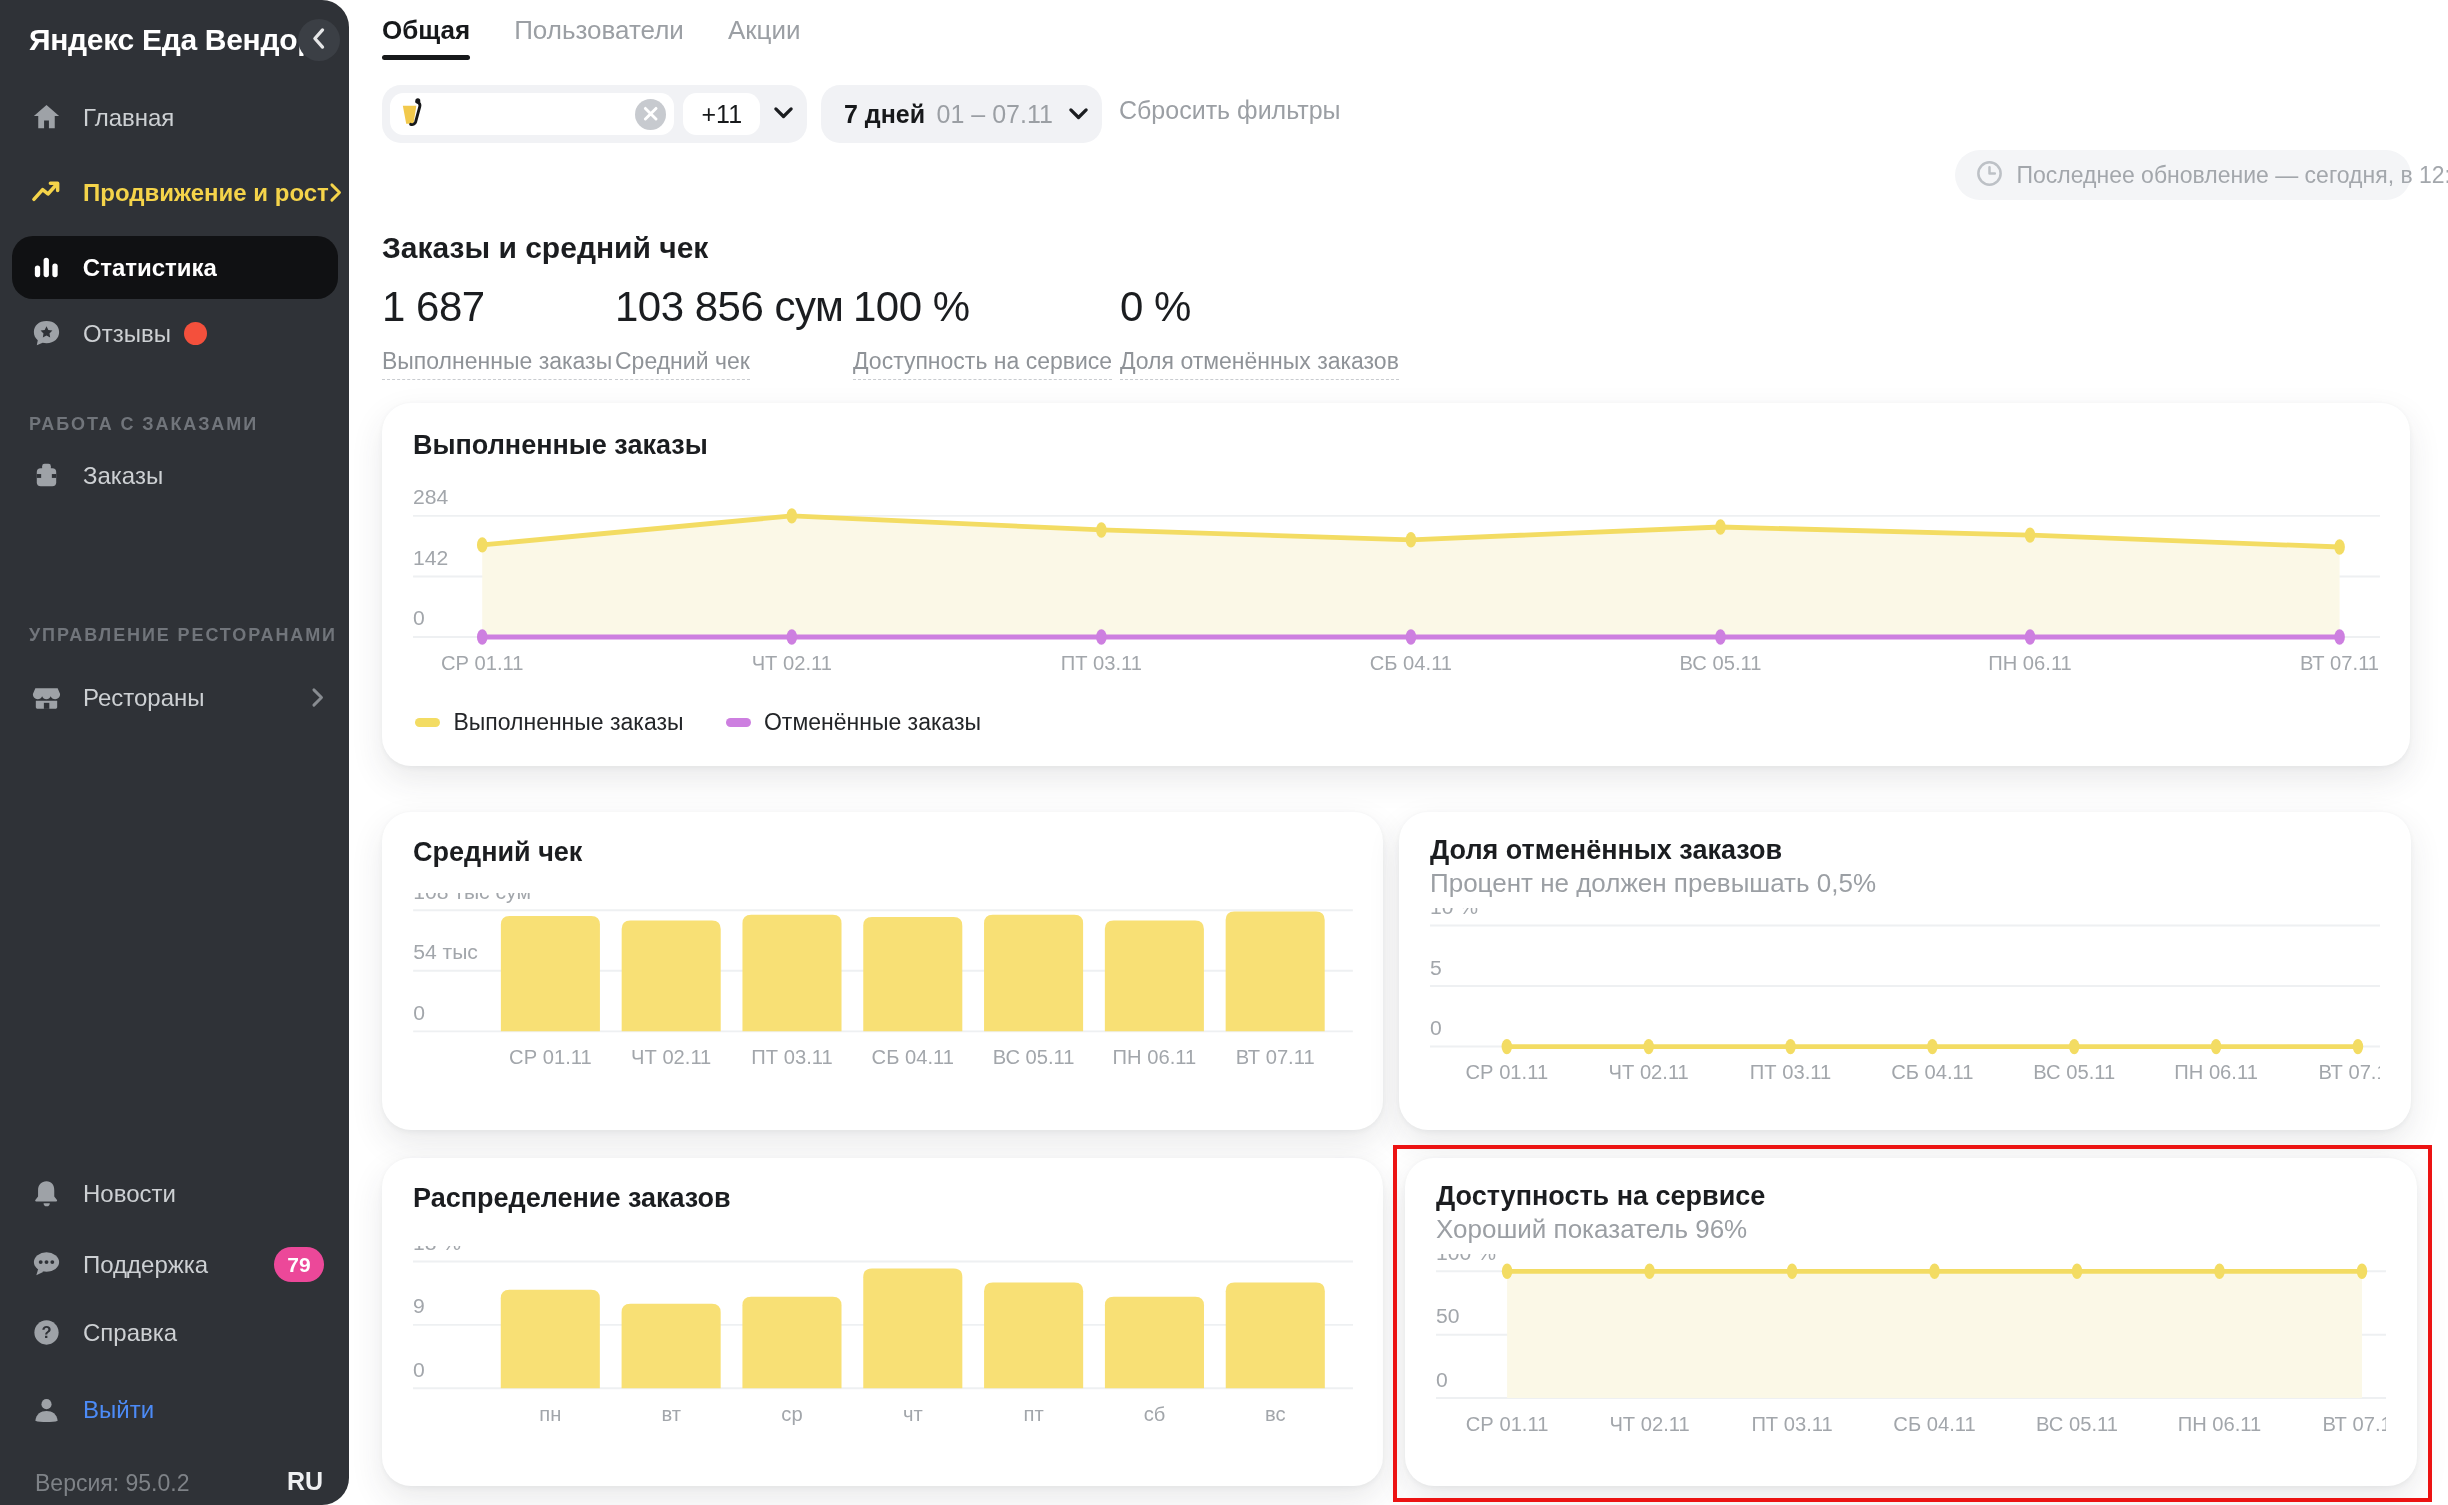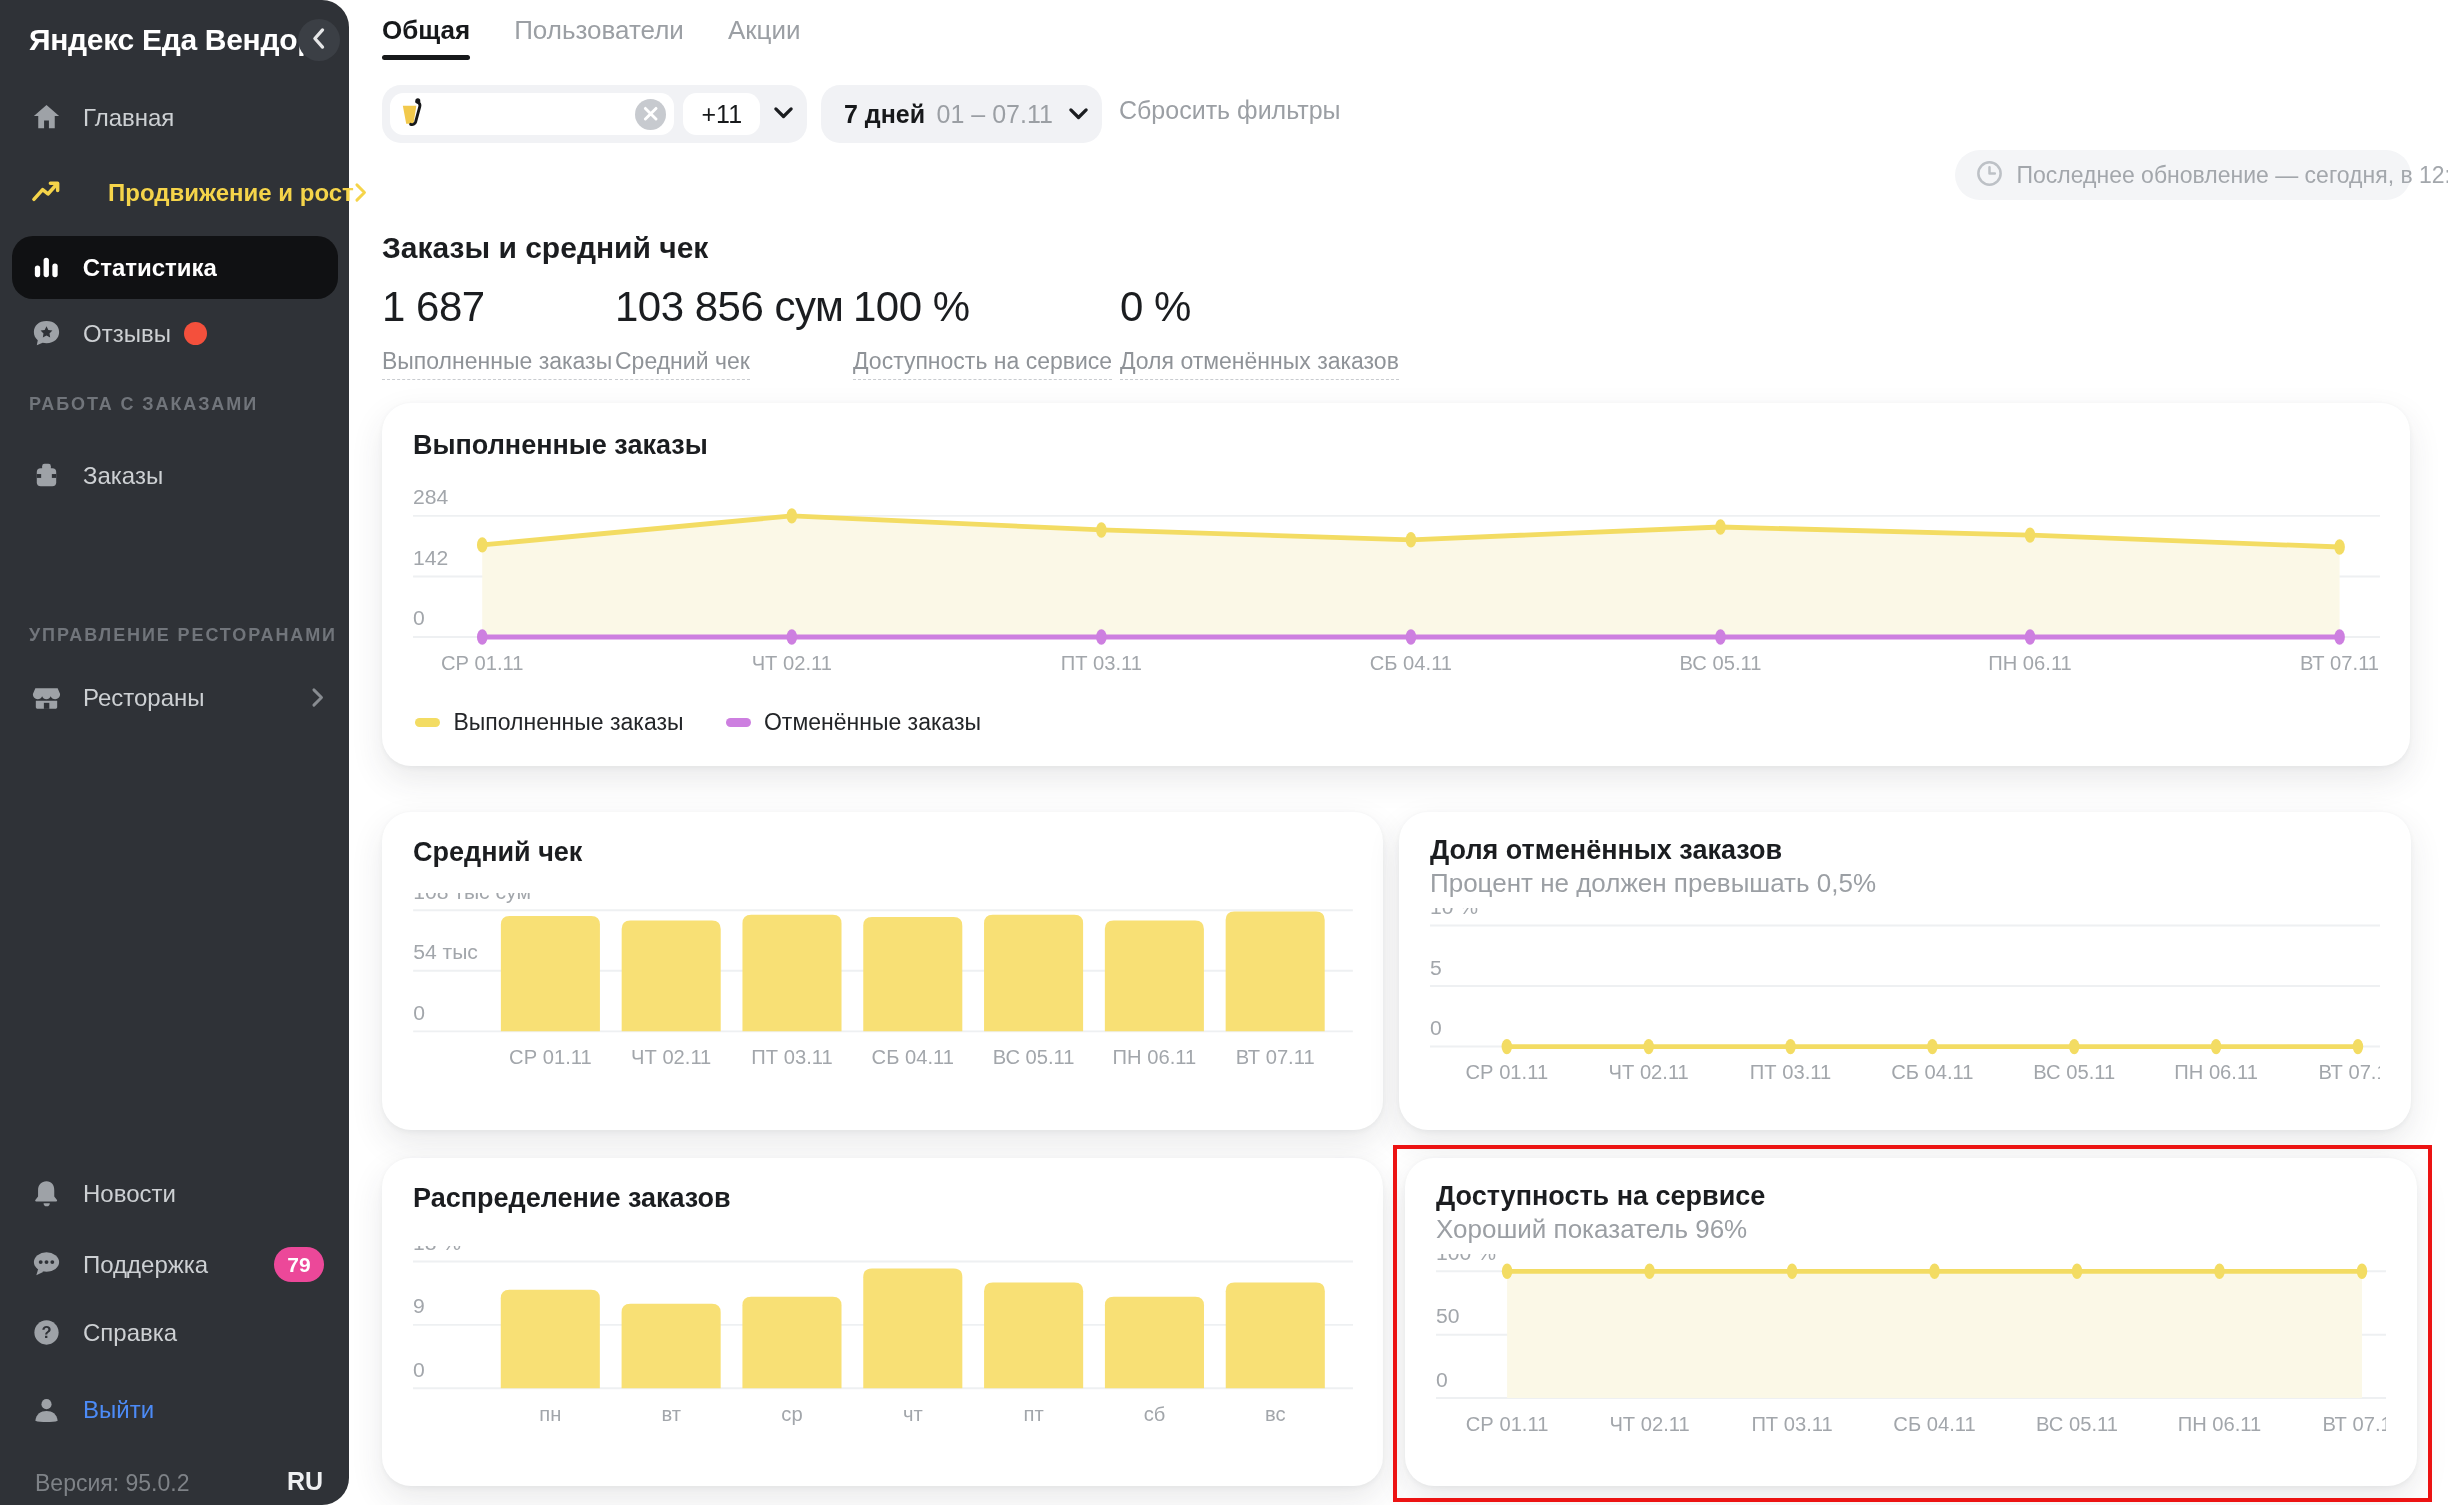--- a/index.html
+++ b/index.html
@@ -6,21 +6,21 @@
   html,body { width: 2449px; height: 1505px; background:#fff; font-family:"Liberation Sans", sans-serif; }
   .page { position:relative; width:2449px; height:1505px; overflow:hidden; background:#fff; }
 
   
   .sidebar { position:absolute; left:0; top:0; width:349px; height:1505px; background:#2F3237; border-radius:0 27px 27px 0; z-index:5; }
   .sb-title { position:absolute; left:29px; top:23px; font-size:30px; font-weight:bold; color:#FFFFFF; letter-spacing:-0.3px; }
   .collapse-btn { position:absolute; left:298px; top:19px; width:42px; height:42px; border-radius:50%; background:#3B3F45; display:flex; align-items:center; justify-content:center; cursor:pointer; }
   .srow { position:absolute; left:0; width:349px; height:63px; display:flex; align-items:center; padding:0 25px 0 29px; cursor:pointer; }
   .srow .icon { width:35px; height:35px; margin-right:19px; flex:0 0 35px; display:flex; align-items:center; justify-content:center; }
   .srow .lbl { font-size:24px; color:#CDD0D3; white-space:nowrap; }
-  .srow.accent .lbl { color:#F5D44A; font-weight:bold;margin-left:25px; }
+  .srow.accent .lbl { color:#F5D44A; font-weight:bold; }
   .srow.active { left:11.5px; width:326px; background:#101113; border-radius:21px; padding-left:17.3px; }
   .srow.active .lbl { color:#FFFFFF; font-weight:bold; }
   .srow .chev { margin-left:auto; display:flex; }
   .dot { width:23px; height:23px; border-radius:50%; background:#F4503C; margin-left:13.4px; flex:0 0 23px; }
   .badge { margin-left:auto; background:#ec4899; color:#fff; font-size:21px; font-weight:bold; height:35px; border-radius:17.3px; padding:0 13.4px; display:flex; align-items:center; }
   .ssection { position:absolute; left:29px; font-size:18px; font-weight:bold; letter-spacing:1.9px; color:#71757B; }
   .sb-footer-version { position:absolute; left:35px; top:1470px; font-size:23px; color:#7E8287; }
   .sb-footer-lang { position:absolute; left:287px; top:1467px; font-size:25px; font-weight:bold; color:#EFF0F2; cursor:pointer; }
   .logout .lbl { color:#4C8BF7; }
 
@@ -120,21 +120,21 @@
       <span class="icon">
         <svg width="33" height="33" viewBox="0 0 34 34">
             <path d="M17 4 C9 4 4 9 4 15.5 C4 19 5.5 22 8 24 L7 29 L13 26.5 C14.3 26.8 15.6 27 17 27 C25 27 30 22 30 15.5 C30 9 25 4 17 4 Z" fill="#9EA2A7"></path>
             <path d="M17 9.5 l1.9 3.8 4.2 .6 -3 3 .7 4.2 -3.8 -2 -3.8 2 .7 -4.2 -3 -3 4.2 -.6 z" fill="#2F3237"></path>
           </svg>
       </span>
       <span class="lbl">Отзывы</span>
       <span class="dot"></span>
     </div>
 
-    <div class="ssection" style="top:394px">РАБОТА С ЗАКАЗАМИ</div>
+    <div class="ssection" style="top:414px">РАБОТА С ЗАКАЗАМИ</div>
 
     <div class="srow" style="top:444px">
       <span class="icon">
         <svg width="33" height="33" viewBox="0 0 34 34">
             <rect x="12.5" y="5" width="9" height="7" rx="2.5" fill="#9EA2A7"></rect>
             <rect x="7" y="9.5" width="20" height="18.5" rx="4" fill="#9EA2A7"></rect>
             <rect x="7" y="15.5" width="4.5" height="4" fill="#2F3237"></rect>
             <rect x="22.5" y="15.5" width="4.5" height="4" fill="#2F3237"></rect>
           </svg>
       </span>

